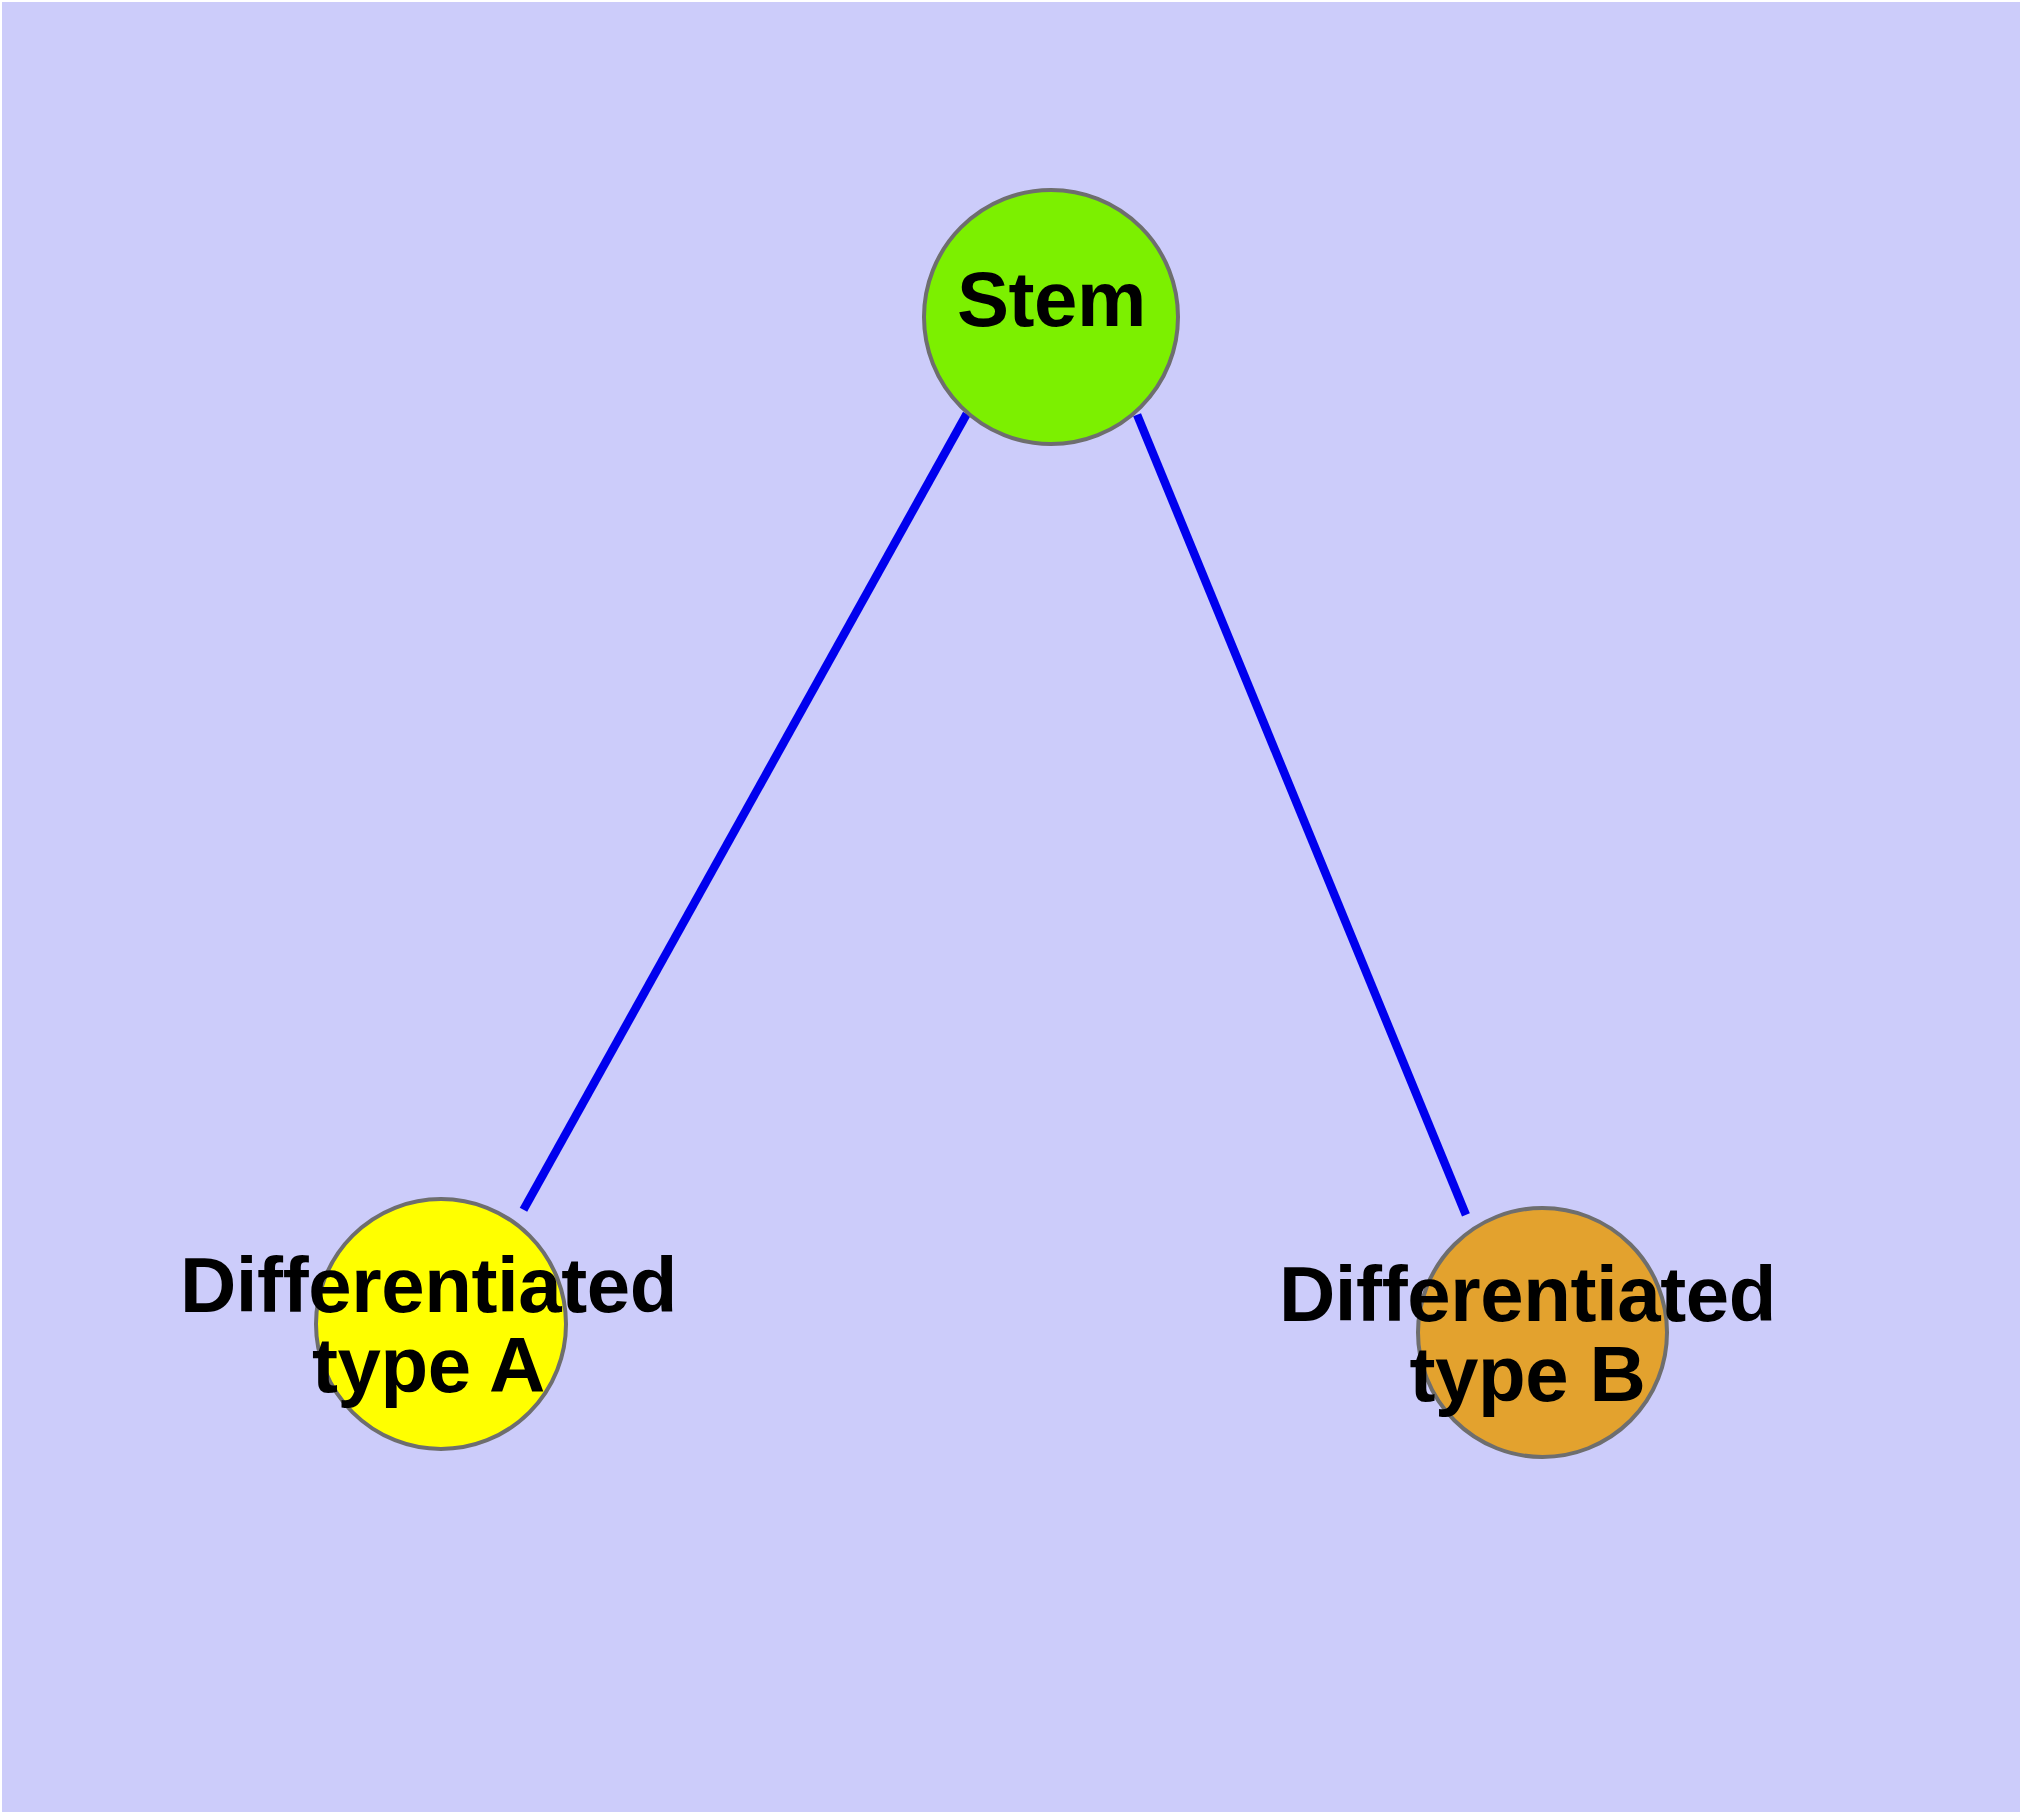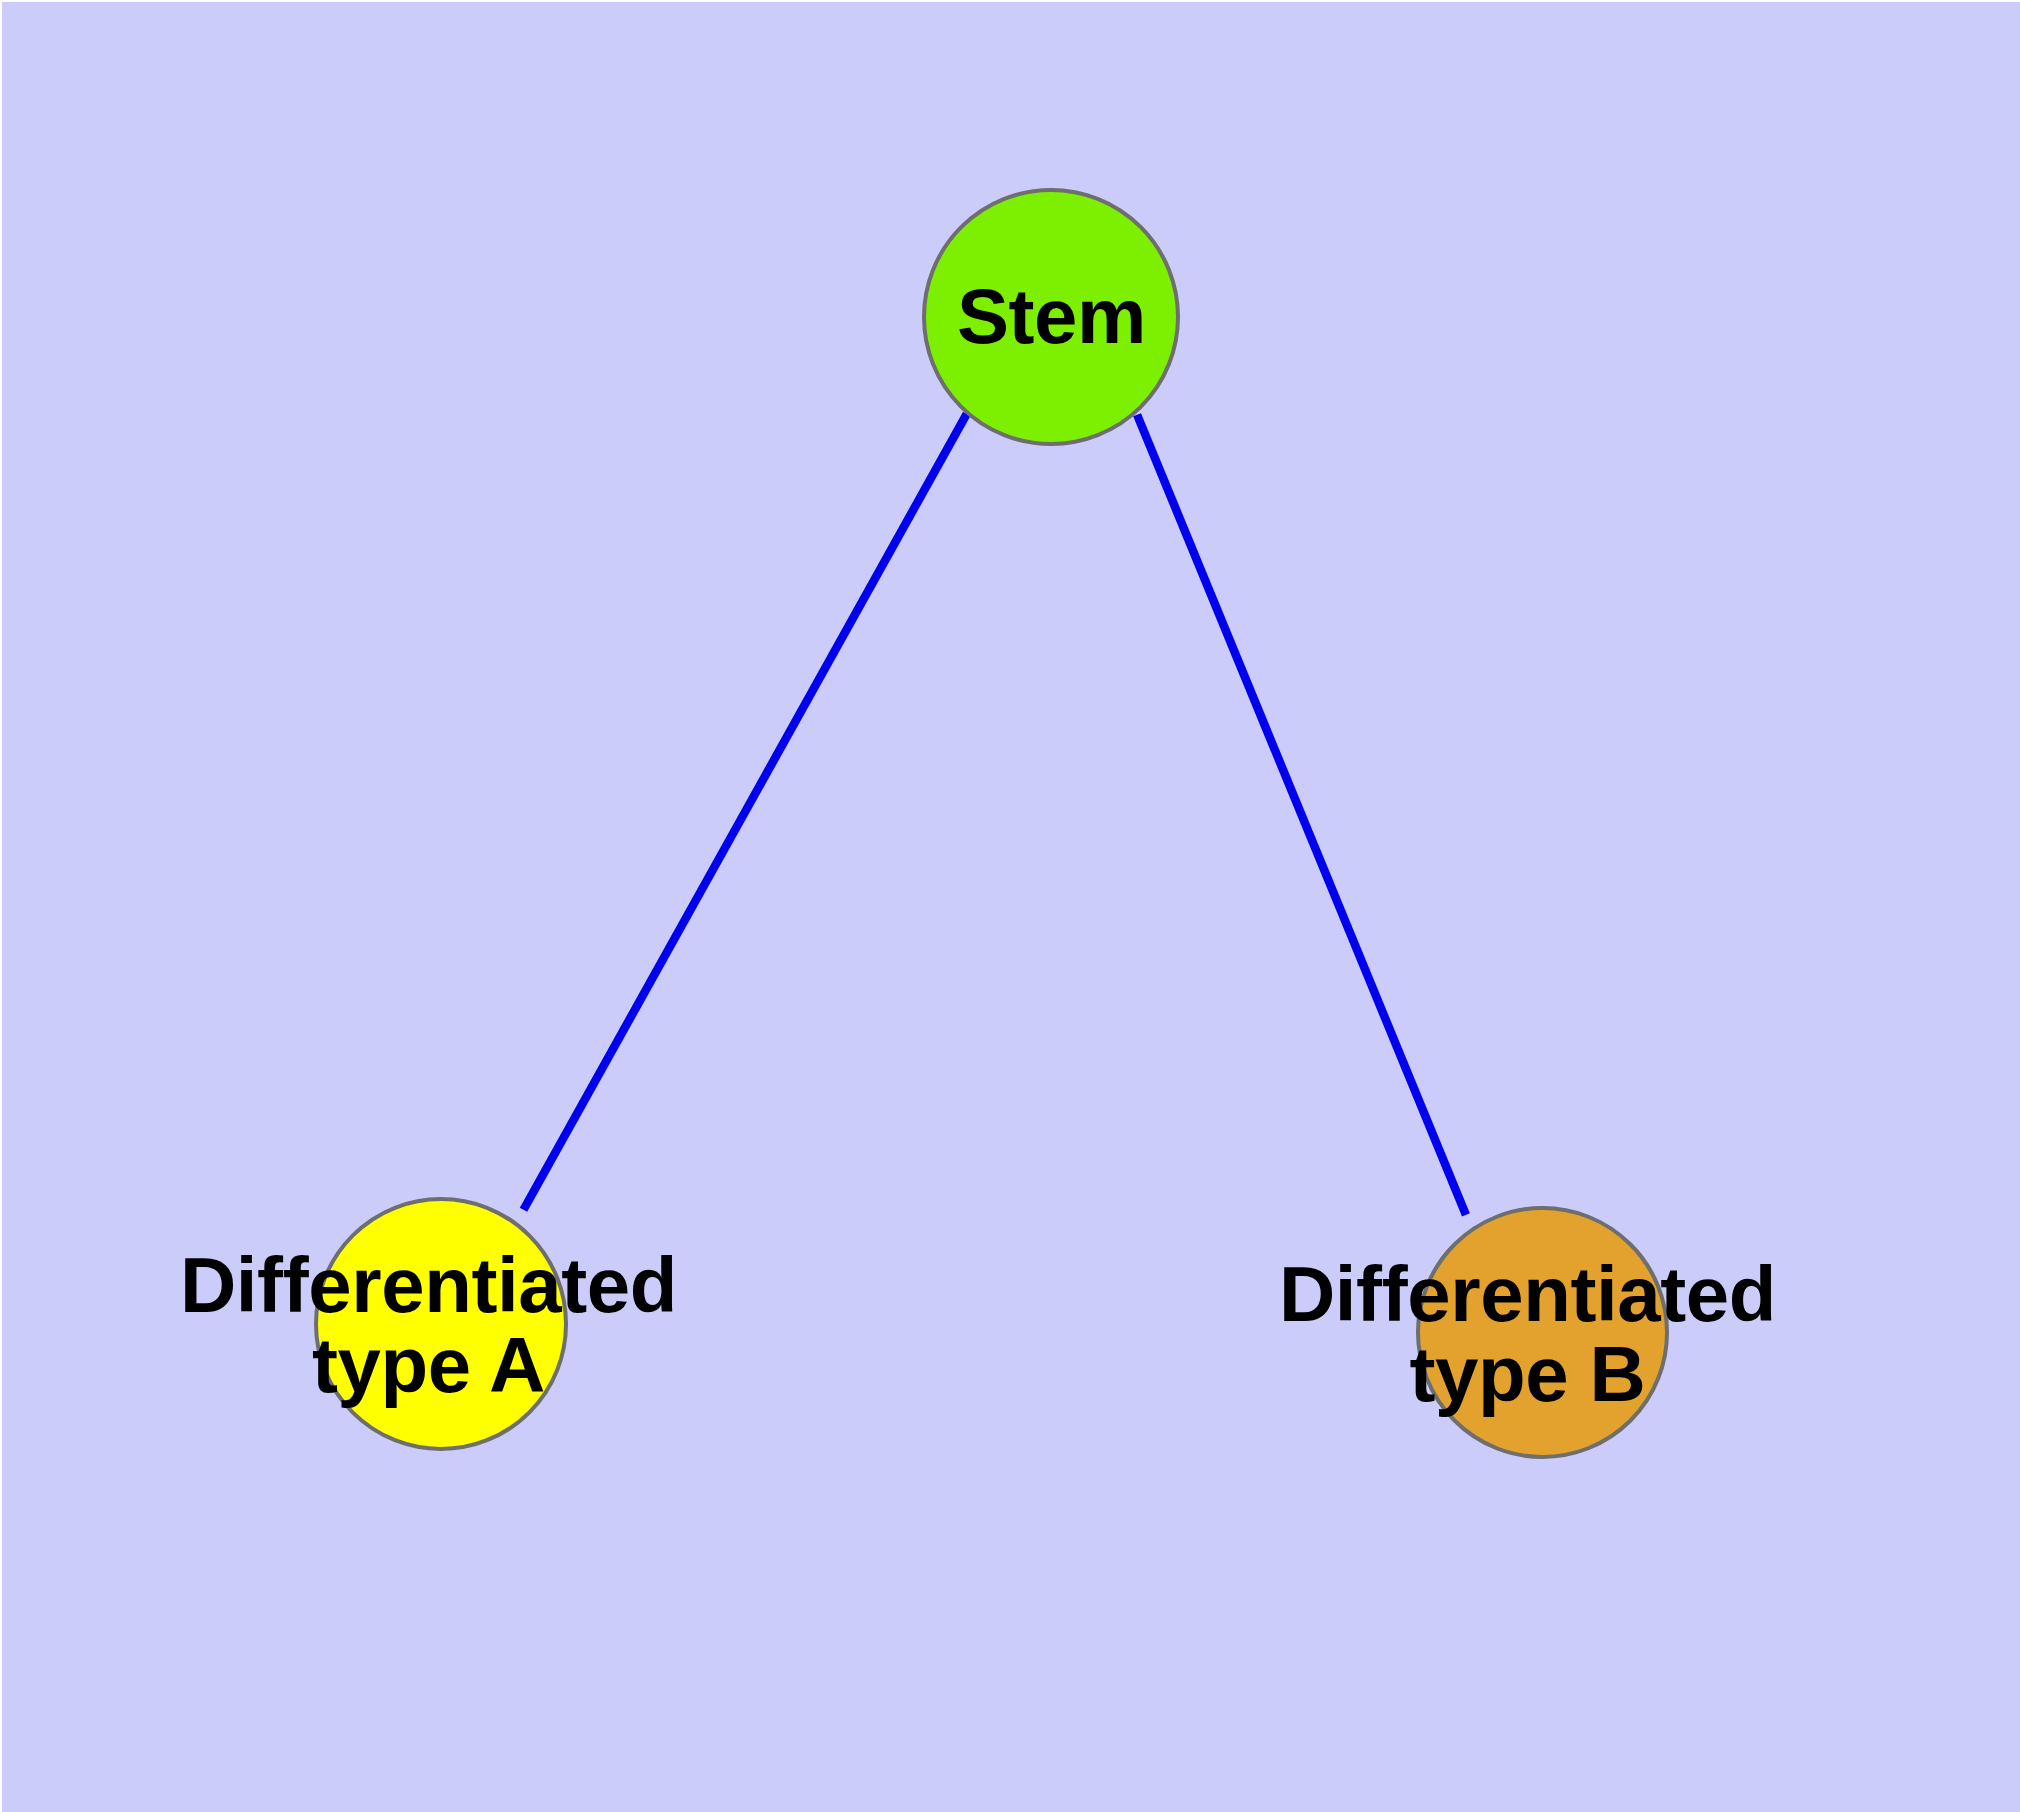--- a/index.html
+++ b/index.html
@@ -45,21 +45,21 @@
   }
   #node-stem {
     left: 920px;
     top: 186px;
     width: 258px;
     height: 258px;
     background: #7cf000;
   }
   #label-stem {
     left: 795px;
-    top: 275px;
+    top: 258px;
     width: 509px;
     font-size: 78px;
   }
   #node-diff-a {
     left: 312px;
     top: 1195px;
     width: 254px;
     height: 254px;
     background: #ffff00;
   }

